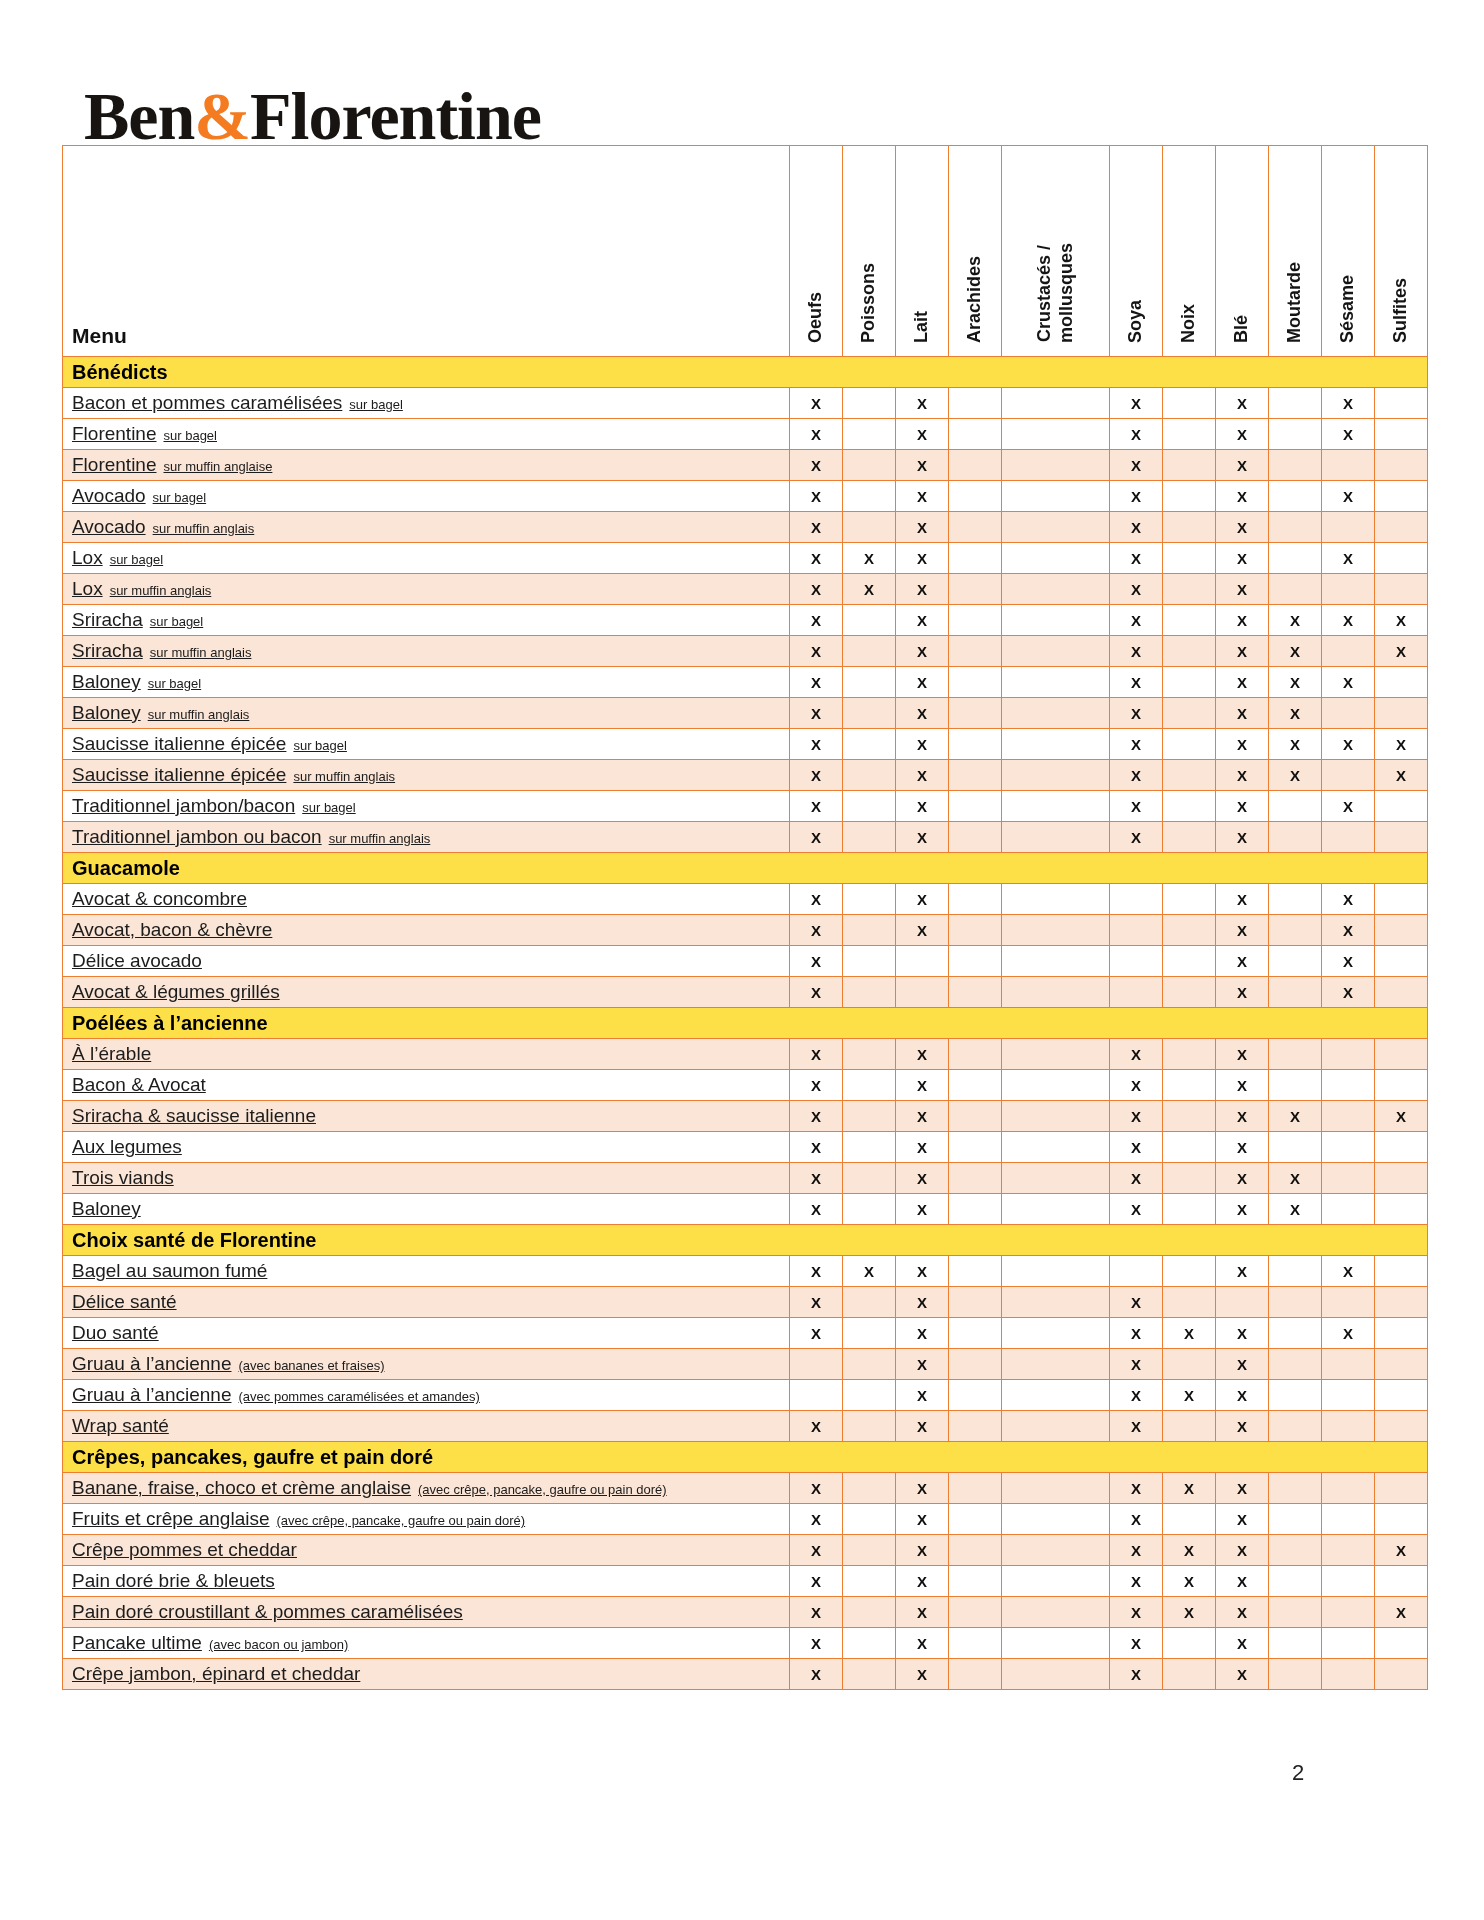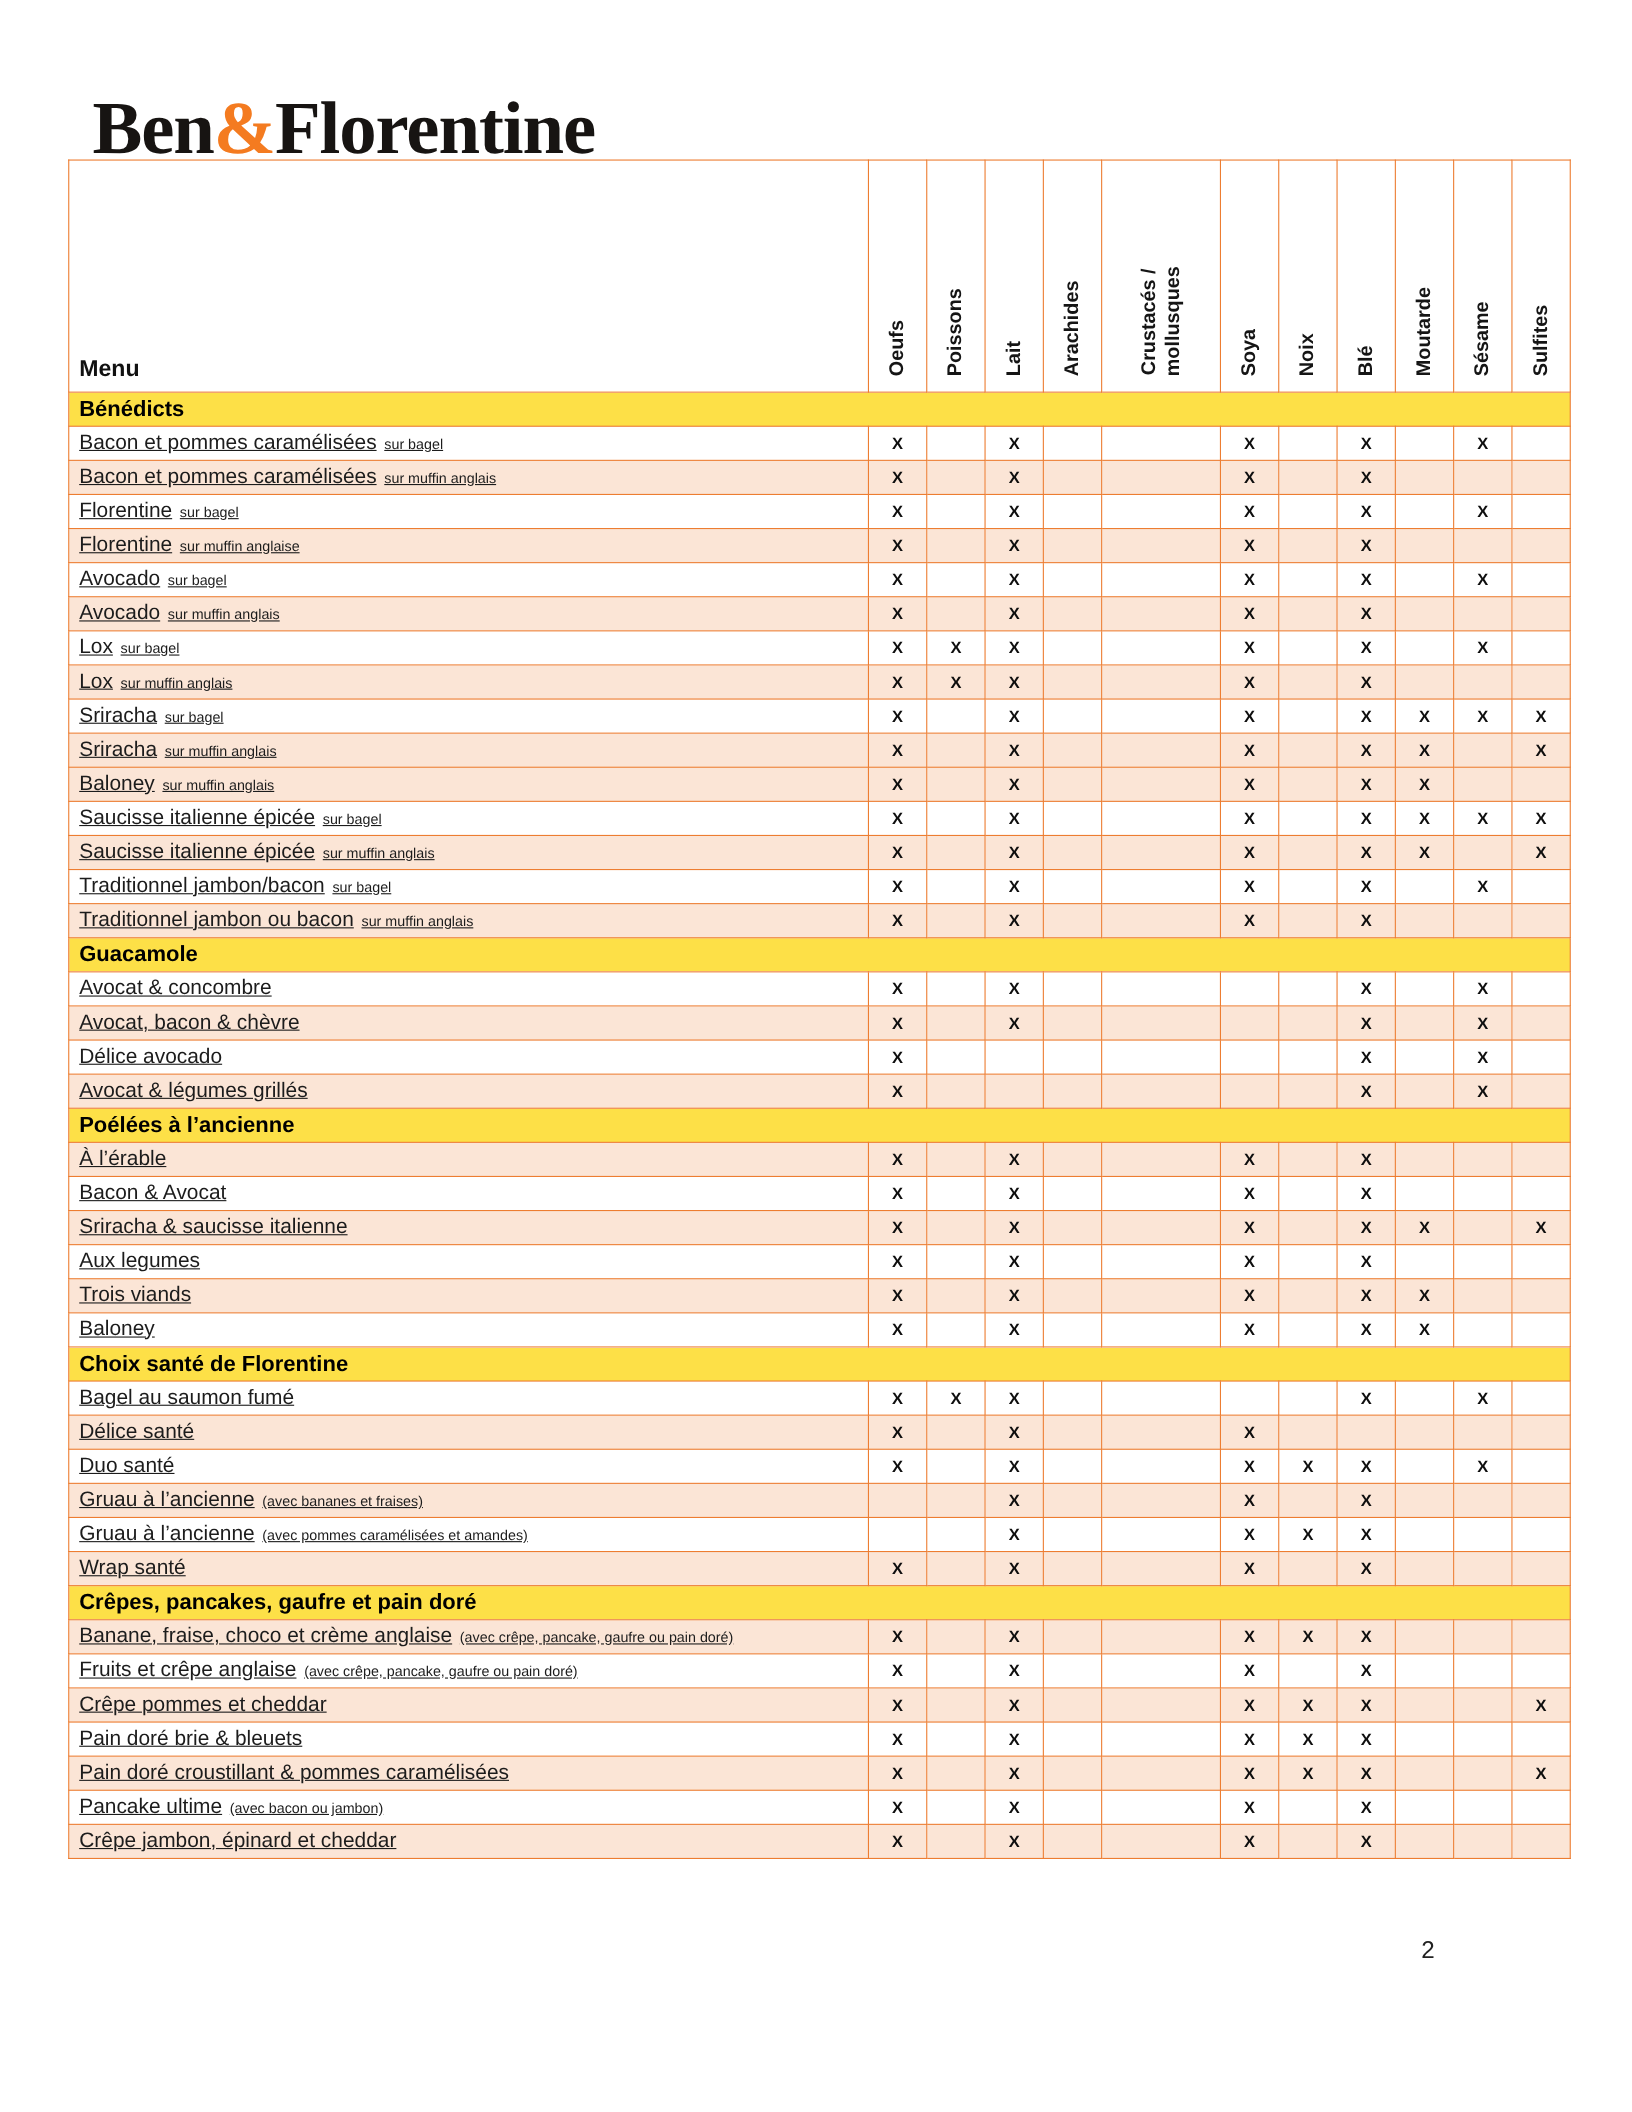--- a/index.html
+++ b/index.html
@@ -107,34 +107,20 @@
           <td class="mark-cell"><span>X</span></td>
           <td class="mark-cell"></td>
           <td class="mark-cell"></td>
           <td class="mark-cell"><span>X</span></td>
           <td class="mark-cell"></td>
           <td class="mark-cell"><span>X</span></td>
           <td class="mark-cell"></td>
           <td class="mark-cell"><span>X</span></td>
           <td class="mark-cell"></td>
         </tr>
-        <tr class="row-peach">
-          <td class="menu-cell"><span class="item-name">Bacon et pommes caramélisées</span><span class="item-note">sur muffin anglais</span></td>
-          <td class="mark-cell"><span>X</span></td>
-          <td class="mark-cell"></td>
-          <td class="mark-cell"><span>X</span></td>
-          <td class="mark-cell"></td>
-          <td class="mark-cell"></td>
-          <td class="mark-cell"><span>X</span></td>
-          <td class="mark-cell"></td>
-          <td class="mark-cell"><span>X</span></td>
-          <td class="mark-cell"></td>
-          <td class="mark-cell"></td>
-          <td class="mark-cell"></td>
-        </tr>
         <tr class="row-white">
           <td class="menu-cell"><span class="item-name">Florentine</span><span class="item-note">sur bagel</span></td>
           <td class="mark-cell"><span>X</span></td>
           <td class="mark-cell"></td>
           <td class="mark-cell"><span>X</span></td>
           <td class="mark-cell"></td>
           <td class="mark-cell"></td>
           <td class="mark-cell"><span>X</span></td>
           <td class="mark-cell"></td>
           <td class="mark-cell"><span>X</span></td>
@@ -232,20 +218,34 @@
           <td class="mark-cell"></td>
           <td class="mark-cell"><span>X</span></td>
           <td class="mark-cell"></td>
           <td class="mark-cell"></td>
           <td class="mark-cell"><span>X</span></td>
           <td class="mark-cell"></td>
           <td class="mark-cell"><span>X</span></td>
           <td class="mark-cell"><span>X</span></td>
           <td class="mark-cell"></td>
           <td class="mark-cell"><span>X</span></td>
+        </tr>
+        <tr class="row-white">
+          <td class="menu-cell"><span class="item-name">Baloney</span><span class="item-note">sur bagel</span></td>
+          <td class="mark-cell"><span>X</span></td>
+          <td class="mark-cell"></td>
+          <td class="mark-cell"><span>X</span></td>
+          <td class="mark-cell"></td>
+          <td class="mark-cell"></td>
+          <td class="mark-cell"><span>X</span></td>
+          <td class="mark-cell"></td>
+          <td class="mark-cell"><span>X</span></td>
+          <td class="mark-cell"><span>X</span></td>
+          <td class="mark-cell"><span>X</span></td>
+          <td class="mark-cell"></td>
         </tr>
         <tr class="row-peach">
           <td class="menu-cell"><span class="item-name">Baloney</span><span class="item-note">sur muffin anglais</span></td>
           <td class="mark-cell"><span>X</span></td>
           <td class="mark-cell"></td>
           <td class="mark-cell"><span>X</span></td>
           <td class="mark-cell"></td>
           <td class="mark-cell"></td>
           <td class="mark-cell"><span>X</span></td>
           <td class="mark-cell"></td>

